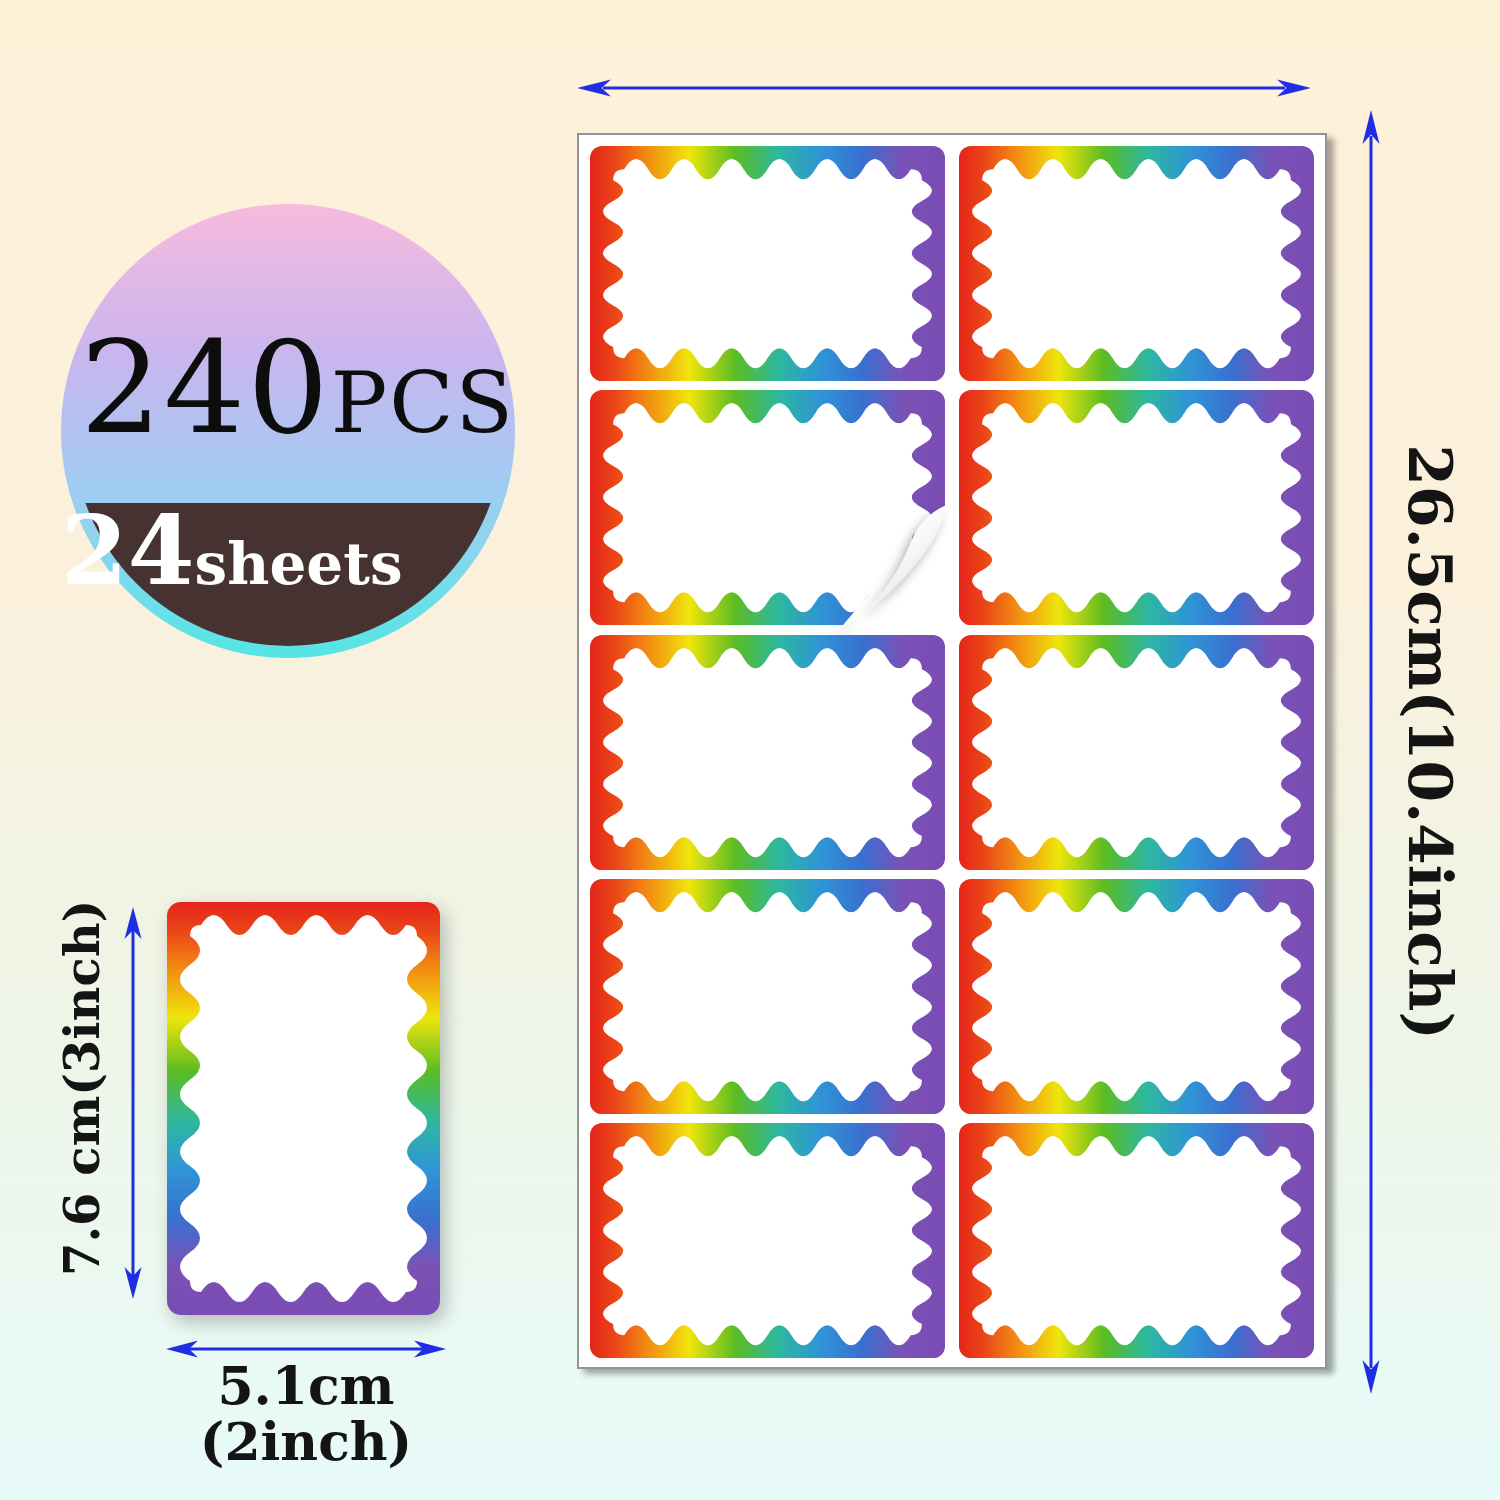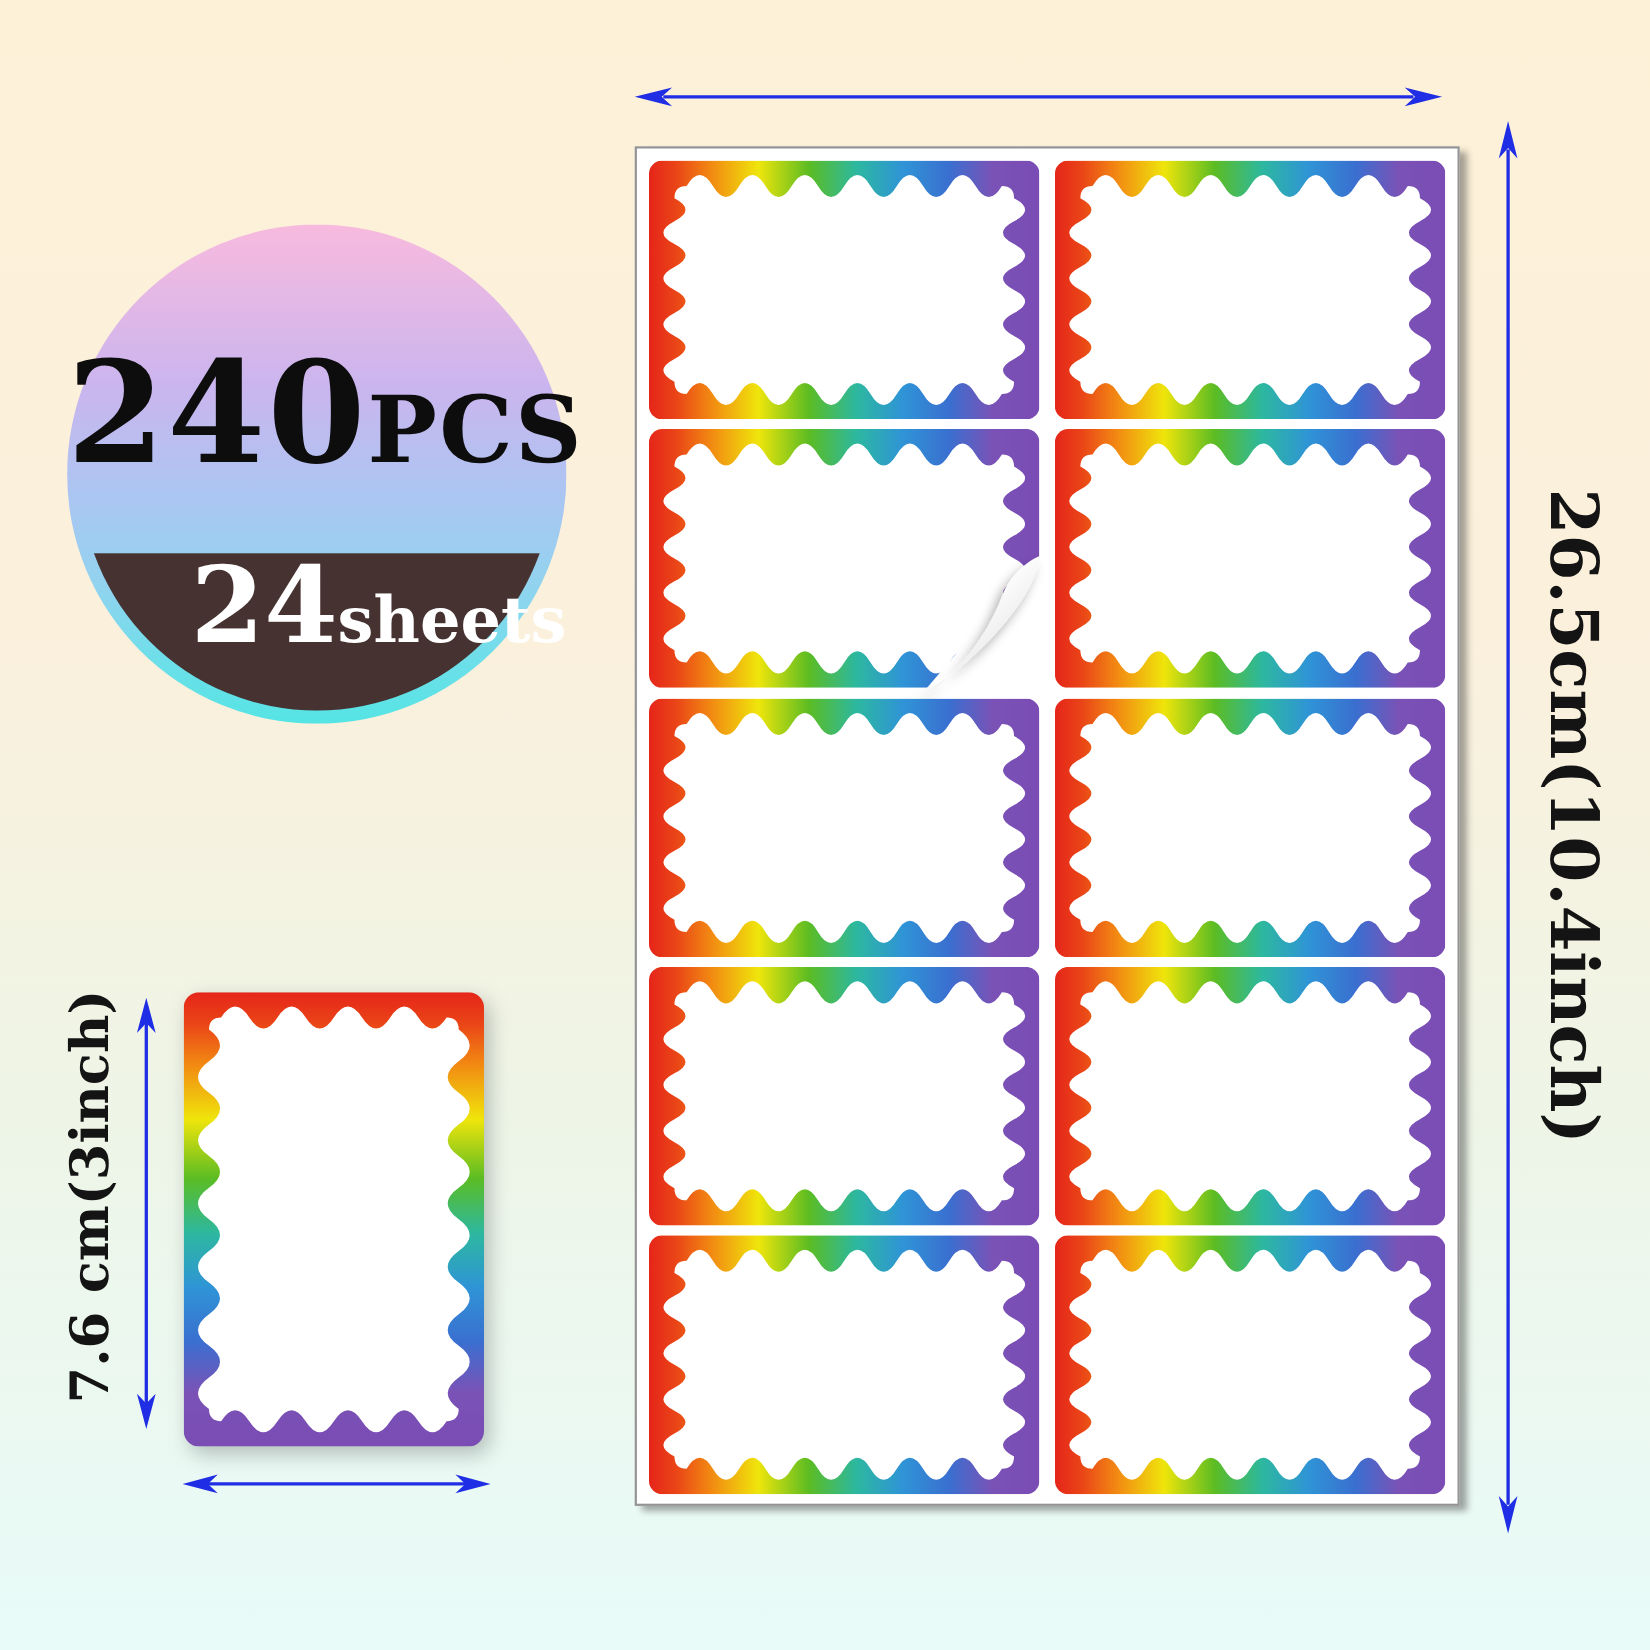--- a/index.html
+++ b/index.html
@@ -46,28 +46,28 @@
   .curl{position:absolute;right:-8px;bottom:-10px;width:122px;height:142px;overflow:visible;}
   
   .single-label{
     position:absolute;left:167px;top:902px;width:273px;height:413px;
     filter:drop-shadow(5px 7px 9px rgba(90,100,100,.4));
   }
   
   .badge{position:absolute;left:61px;top:204px;width:454px;height:454px;}
   .badge svg{position:absolute;inset:0;}
   .badge-pcs{
-    position:absolute;left:0;top:108px;width:100%;
-    text-align:right;color:#0d0d0d;font-weight:bold;letter-spacing:2px;white-space:nowrap;
+    position:absolute;left:0;top:120px;width:100%;
+    text-align:right;color:#0d0d0d;font-weight:normal;letter-spacing:2px;white-space:nowrap;
   }
   .badge-pcs .num{font-size:128px;line-height:1;}
   .badge-pcs .unit{font-size:84px;line-height:1;}
   .badge-sheets{
     position:absolute;left:0;top:299px;width:100%;
-    text-align:right;color:#ffffff;font-weight:bold;white-space:nowrap;
+    text-align:left;color:#ffffff;font-weight:bold;white-space:nowrap;
   }
   .badge-sheets .num{font-size:96px;line-height:1;}
   .badge-sheets .unit{font-size:58px;line-height:1;}
   .hidden-defs{position:absolute;width:0;height:0;overflow:hidden;}
 </style>
 </head>
 <body>
 
 <svg class="hidden-defs" aria-hidden="true">
   <defs>
@@ -241,14 +241,18 @@
     <path d="M11 2 L2.5 34 L11 25 L19.5 34 Z" fill="#1f2de4"></path>
     <path d="M11 394 L2.5 362 L11 371 L19.5 362 Z" fill="#1f2de4"></path>
   </svg>
   <div class="dim-text dim-left">7.6 cm(3inch)</div>
 
   <svg class="arrow" style="left:164px;top:1338px;width:284px;height:22px;" viewBox="0 0 284 22">
     <line x1="24" y1="11" x2="260" y2="11" stroke="#1f2de4" stroke-width="3"></line>
     <path d="M2 11 L34 2.5 L25 11 L34 19.5 Z" fill="#1f2de4"></path>
     <path d="M282 11 L250 2.5 L259 11 L250 19.5 Z" fill="#1f2de4"></path>
   </svg>
+  <div class="dim-text dim-bottom">
+    <span>5.1cm</span>
+    <span>(2inch)</span>
+  </div>
 
 </div>
 
 </body></html>

